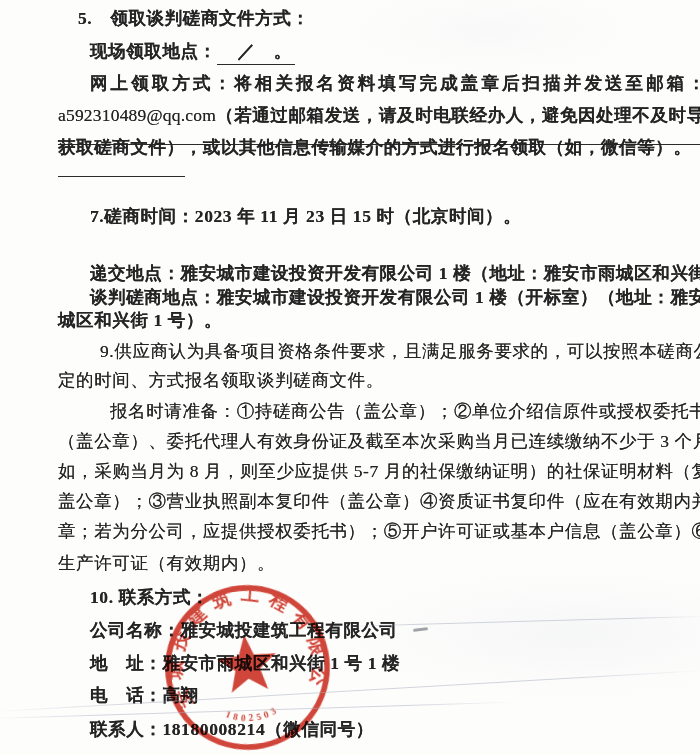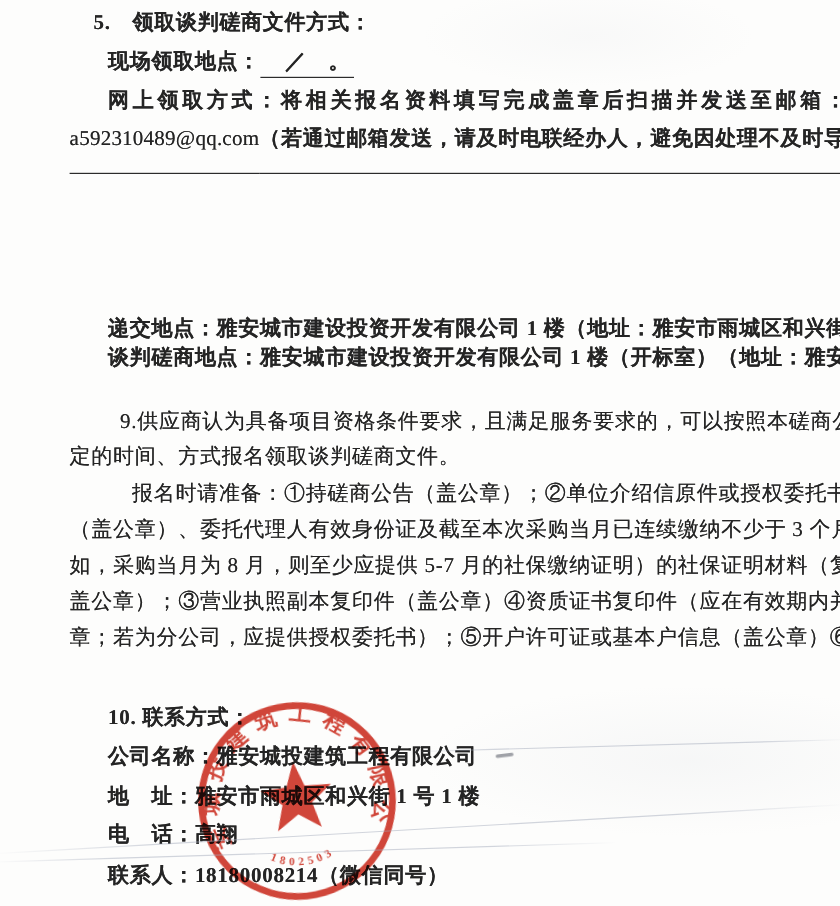--- a/index.html
+++ b/index.html
@@ -55,32 +55,38 @@
   <div class="line b ind2" style="top:41px">
     <span>现场领取地点：</span><span class="ublank">　／　。</span>
   </div>
 
   <div class="line b ind2 sp" style="top:73px">网上领取方式：将相关报名资料填写完成盖章后扫描并发送至邮箱：</div>
 
   <div class="line" style="top:105px">
     <span class="email u">a592310489@qq.com</span><span class="b u">（若通过邮箱发送，请及时电联经办人，避免因处理不及时导致延迟</span>
   </div>
 
+  <div class="line" style="top:137px">
+    <span class="b u">获取磋商文件）</span><span class="b">，或以其他信息传输媒介的方式进行报名领取（如，微信等）。</span>
+  </div>
 
+  <div class="line b ind2" style="top:206px">7.磋商时间：2023 年 11 月 23 日 15 时（北京时间）。</div>
   <div class="line b ind2" style="top:263px">递交地点：雅安城市建设投资开发有限公司 1 楼（地址：雅安市雨城区和兴街 1 号）</div>
   <div class="line b ind2" style="top:287px">谈判磋商地点：雅安城市建设投资开发有限公司 1 楼（开标室）（地址：雅安市雨</div>
+  <div class="line b" style="top:310px">城区和兴街 1 号）。</div>
 
   <div class="line ind3" style="top:341px">9.供应商认为具备项目资格条件要求，且满足服务要求的，可以按照本磋商公告规</div>
   <div class="line" style="top:370px">定的时间、方式报名领取谈判磋商文件。</div>
 
   <div class="line ind4" style="top:401px">报名时请准备：①持磋商公告（盖公章）；②单位介绍信原件或授权委托书原件</div>
   <div class="line" style="top:431px">（盖公章）、委托代理人有效身份证及截至本次采购当月已连续缴纳不少于 3 个月（例</div>
   <div class="line" style="top:461px">如，采购当月为 8 月，则至少应提供 5-7 月的社保缴纳证明）的社保证明材料（复印件</div>
   <div class="line" style="top:491px">盖公章）；③营业执照副本复印件（盖公章）④资质证书复印件（应在有效期内并盖公</div>
   <div class="line" style="top:521px">章；若为分公司，应提供授权委托书）；⑤开户许可证或基本户信息（盖公章）⑥安全</div>
+  <div class="line" style="top:553px">生产许可证（有效期内）。</div>
 
   <div class="line b ind2" style="top:587px">10. 联系方式：</div>
   <div class="line b ind2" style="top:620px">公司名称：雅安城投建筑工程有限公司</div>
   <div class="line b ind2" style="top:653px">地　址：雅安市雨城区和兴街 1 号 1 楼</div>
   <div class="line b ind2" style="top:685px">电　话：高翔</div>
   <div class="line b ind2" style="top:719px">联系人：18180008214（微信同号）</div>
 
   <div class="seal">
     <svg viewBox="0 0 200 200" xmlns="http://www.w3.org/2000/svg">
       <circle cx="100" cy="100" r="92" fill="none" stroke="#cf382b" stroke-width="6.5"></circle>

